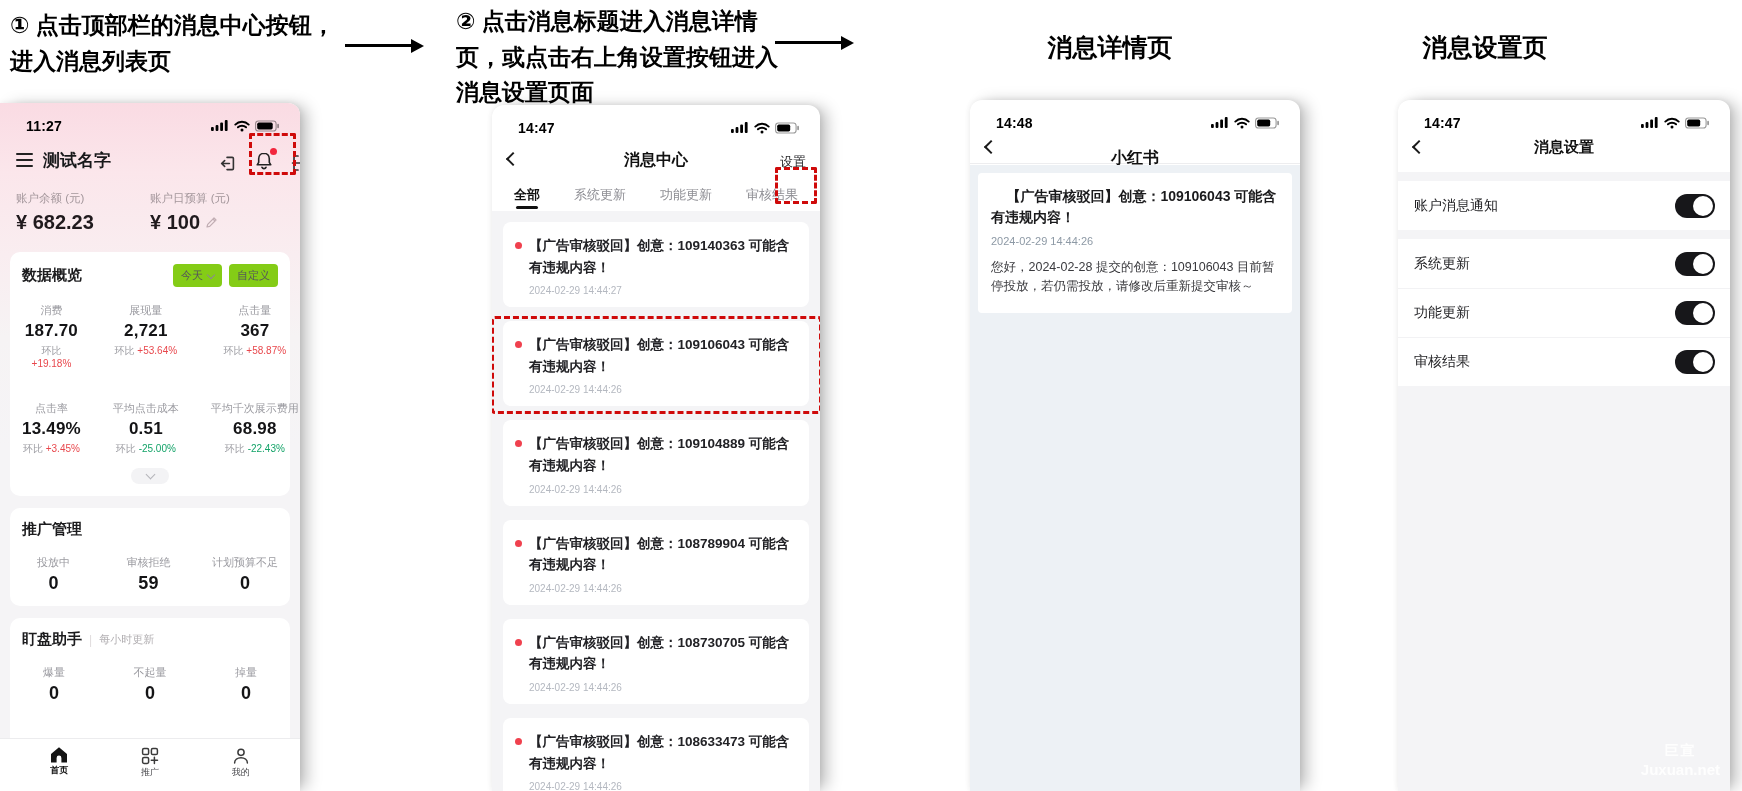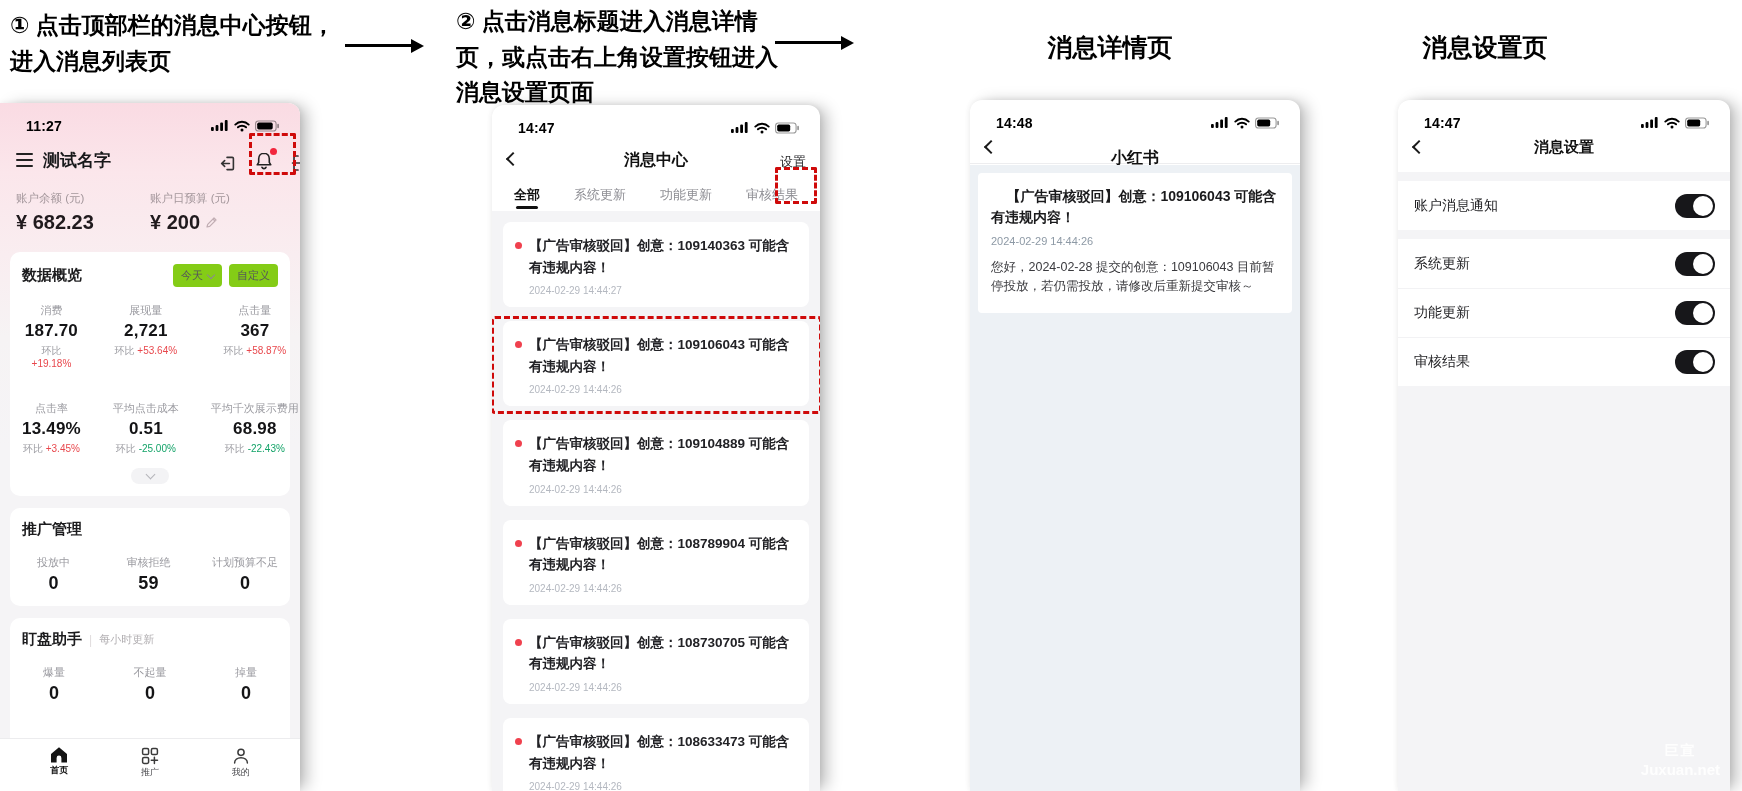--- a/index.html
+++ b/index.html
@@ -193,21 +193,21 @@
     <div class="dash-box" id="dash-bell"></div>
 
     <div class="p1-account">
       <div class="acct-col1">
         <div class="acct-label">账户余额 (元)</div>
         <div class="acct-value">¥ 682.23</div>
       </div>
       <div>
         <div class="acct-label">账户日预算 (元)</div>
         <div class="acct-value">
-          <span>¥ 200</span>
+          <span>¥ 100</span>
           <svg width="13" height="13" viewBox="0 0 13 13">
               <path d="M2 11 l0.7 -2.7 L9 2 l2 2 L4.7 10.3 Z" fill="none" stroke="#c2aeb4" stroke-width="1.2" stroke-linejoin="round"></path>
               <path d="M8 3 l2 2" stroke="#c2aeb4" stroke-width="1.2"></path>
             </svg>
         </div>
       </div>
     </div>
 
     <div class="card" id="card-overview">
       <div class="card-head">

